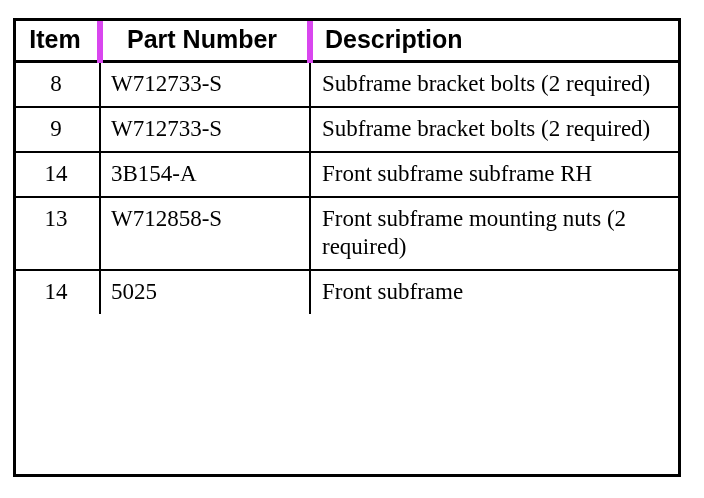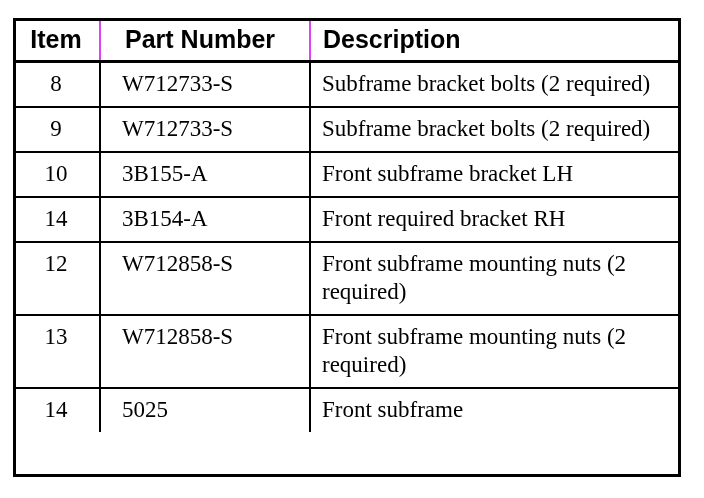--- a/index.html
+++ b/index.html
@@ -54,21 +54,21 @@
   
   thead th {
     font-family: "Liberation Sans", "DejaVu Sans", sans-serif;
     font-weight: bold;
     font-size: 25px;
     line-height: 1;
     text-align: left;
     vertical-align: middle;
     padding: 0;
     height: 42px;
-    border-right: 2px solid #d946ef;
+    border-right: 6px solid #d946ef;
     border-bottom: 3px solid #000000;
     background: #ffffff;
     white-space: nowrap;
   }
   thead th:last-child { border-right: none; }
 
   th.h-item {
     text-align: center;
     padding-left: 0;
   }
@@ -87,21 +87,21 @@
     background: #ffffff;
   }
   tbody td:last-child { border-right: none; }
   tbody tr:last-child td { border-bottom: none; }
 
   td.d-item {
     text-align: center;
   }
   td.d-part {
     text-align: left;
-    padding-left: 21px;
+    padding-left: 10px;
     white-space: nowrap;
   }
   td.d-desc {
     text-align: left;
     padding-left: 11px;
     padding-right: 12px;
   }
 </style>
 </head>
 <body>
@@ -128,33 +128,23 @@
         <td class="d-item">8</td>
         <td class="d-part">W712733-S</td>
         <td class="d-desc">Subframe bracket bolts (2 required)</td>
       </tr>
       <tr>
         <td class="d-item">9</td>
         <td class="d-part">W712733-S</td>
         <td class="d-desc">Subframe bracket bolts (2 required)</td>
       </tr>
       <tr>
-        <td class="d-item">10</td>
-        <td class="d-part">3B155-A</td>
-        <td class="d-desc">Front subframe bracket LH</td>
-      </tr>
-      <tr>
         <td class="d-item">14</td>
         <td class="d-part">3B154-A</td>
-        <td class="d-desc">Front required bracket RH</td>
-      </tr>
-      <tr>
-        <td class="d-item">12</td>
-        <td class="d-part">W712858-S</td>
-        <td class="d-desc">Front subframe mounting nuts (2 required)</td>
+        <td class="d-desc">Front subframe subframe RH</td>
       </tr>
       <tr>
         <td class="d-item">13</td>
         <td class="d-part">W712858-S</td>
         <td class="d-desc">Front subframe mounting nuts (2 required)</td>
       </tr>
       <tr>
         <td class="d-item">14</td>
         <td class="d-part">5025</td>
         <td class="d-desc">Front subframe</td>

